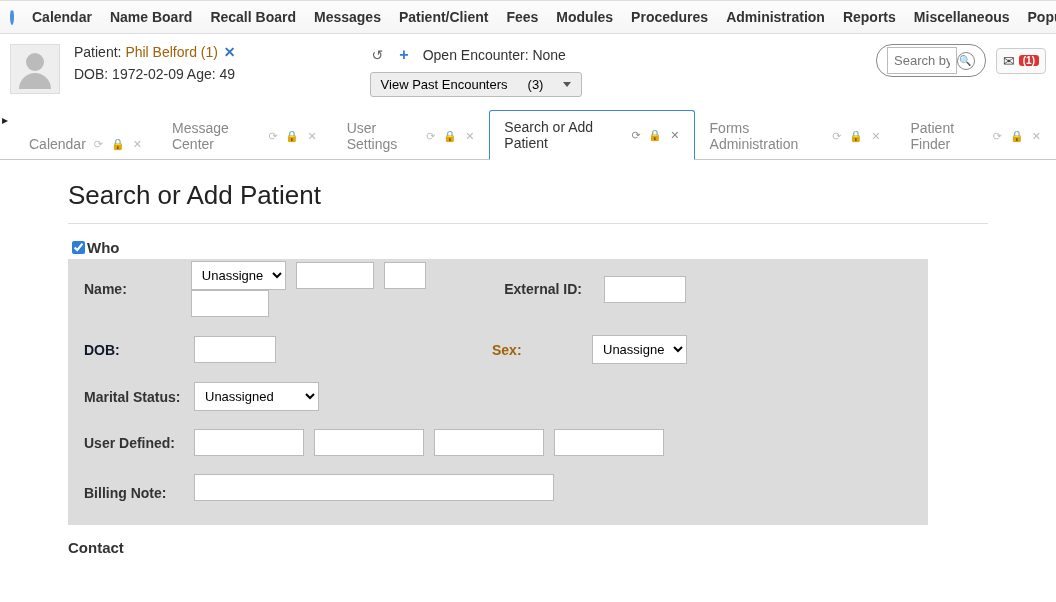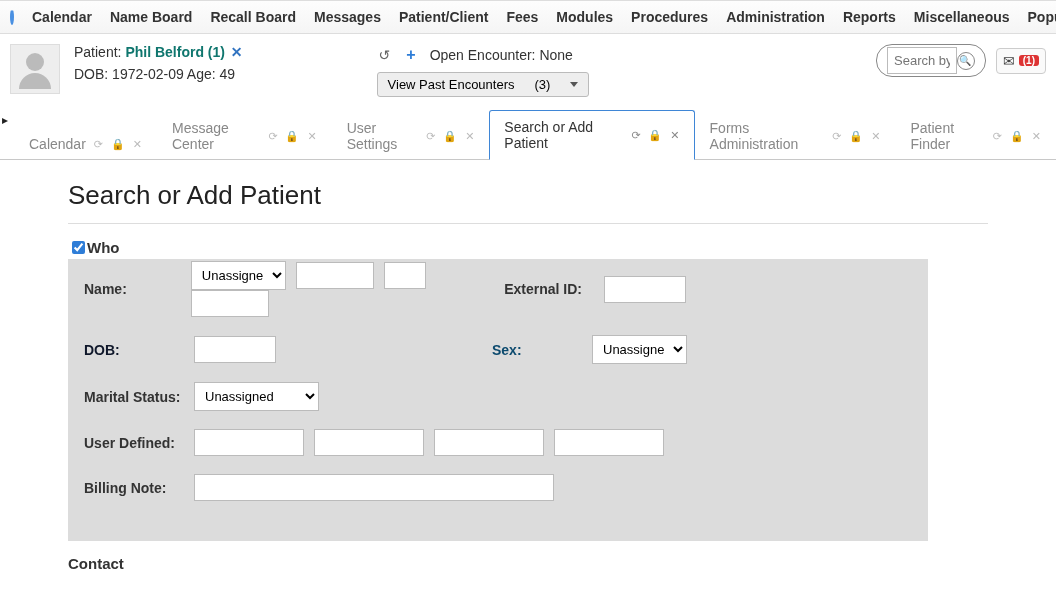--- a/index.html
+++ b/index.html
@@ -51,21 +51,21 @@
     width:18px; height:18px; border-radius:50%; background:#bbb;
   }
   .avatar::after {
     content:"";
     position:absolute; bottom:4px; left:50%; transform:translateX(-50%);
     width:32px; height:16px; border-radius:16px 16px 0 0; background:#bbb;
   }
   .patientinfo { flex: 0 0 auto; }
   .patientinfo .line1 { margin-bottom:6px; }
   .patientinfo .label { font-weight: 400; }
-  .patientinfo .link { color:#0f766e; text-decoration:none; cursor:pointer;font-weight:bold; }
+  .patientinfo .link { color:#a16207; text-decoration:none; cursor:pointer; }
   .close-x { color:#3173c0; font-weight:600; cursor:pointer; margin-left:2px; }
   .enc-block {
     margin-left: 120px;
     display:flex; flex-direction:column; gap:6px;
   }
   .enc-top { display:flex; align-items:center; gap:12px; }
   .icon-btn { color:#666; cursor:pointer; padding:2px; }
   .icon-btn.plus { color:#2e7dd7; font-weight:700; font-size:16px; }
   .btn {
     display:inline-flex; align-items:center; gap:20px;
@@ -149,26 +149,26 @@
   .section-head input[type=checkbox]{ accent-color:#2e7dd7; margin-right:2px; }
 
   .panel {
     background:#dcdcdc;
     padding:2px 16px 24px 16px;
     width: 860px;
     max-width:100%;
   }
 
   .row { display:flex; align-items:center; margin-bottom:18px; }
-  .row:last-child { margin-bottom:16px; }
+  .row:last-child { margin-bottom:0;align-items:flex-end; }
   .lbl { width:110px; font-weight:700; font-size:14px; }
   .lbl.req { color:#0f172a; }
   .col2 { margin-left:auto; width:420px; display:flex; align-items:center; }
   .col2 .lbl2 { width:100px; font-weight:700; font-size:14px; }
-  .col2 .lbl2.req { color:#0c4a6e; }
+  .col2 .lbl2.req { color:#a16207; }
 
   select, input[type=text] {
     border:1px solid #bbb; background:#fff; padding:5px 6px; font-size:13px; font-family:inherit;
   }
   .w-sel { width:95px; }
   .w-sel-m { width:95px; }
   .w90 { width:90px; }
   .w40 { width:42px; }
   .w78 { width:78px; }
   .w82 { width:82px; }

